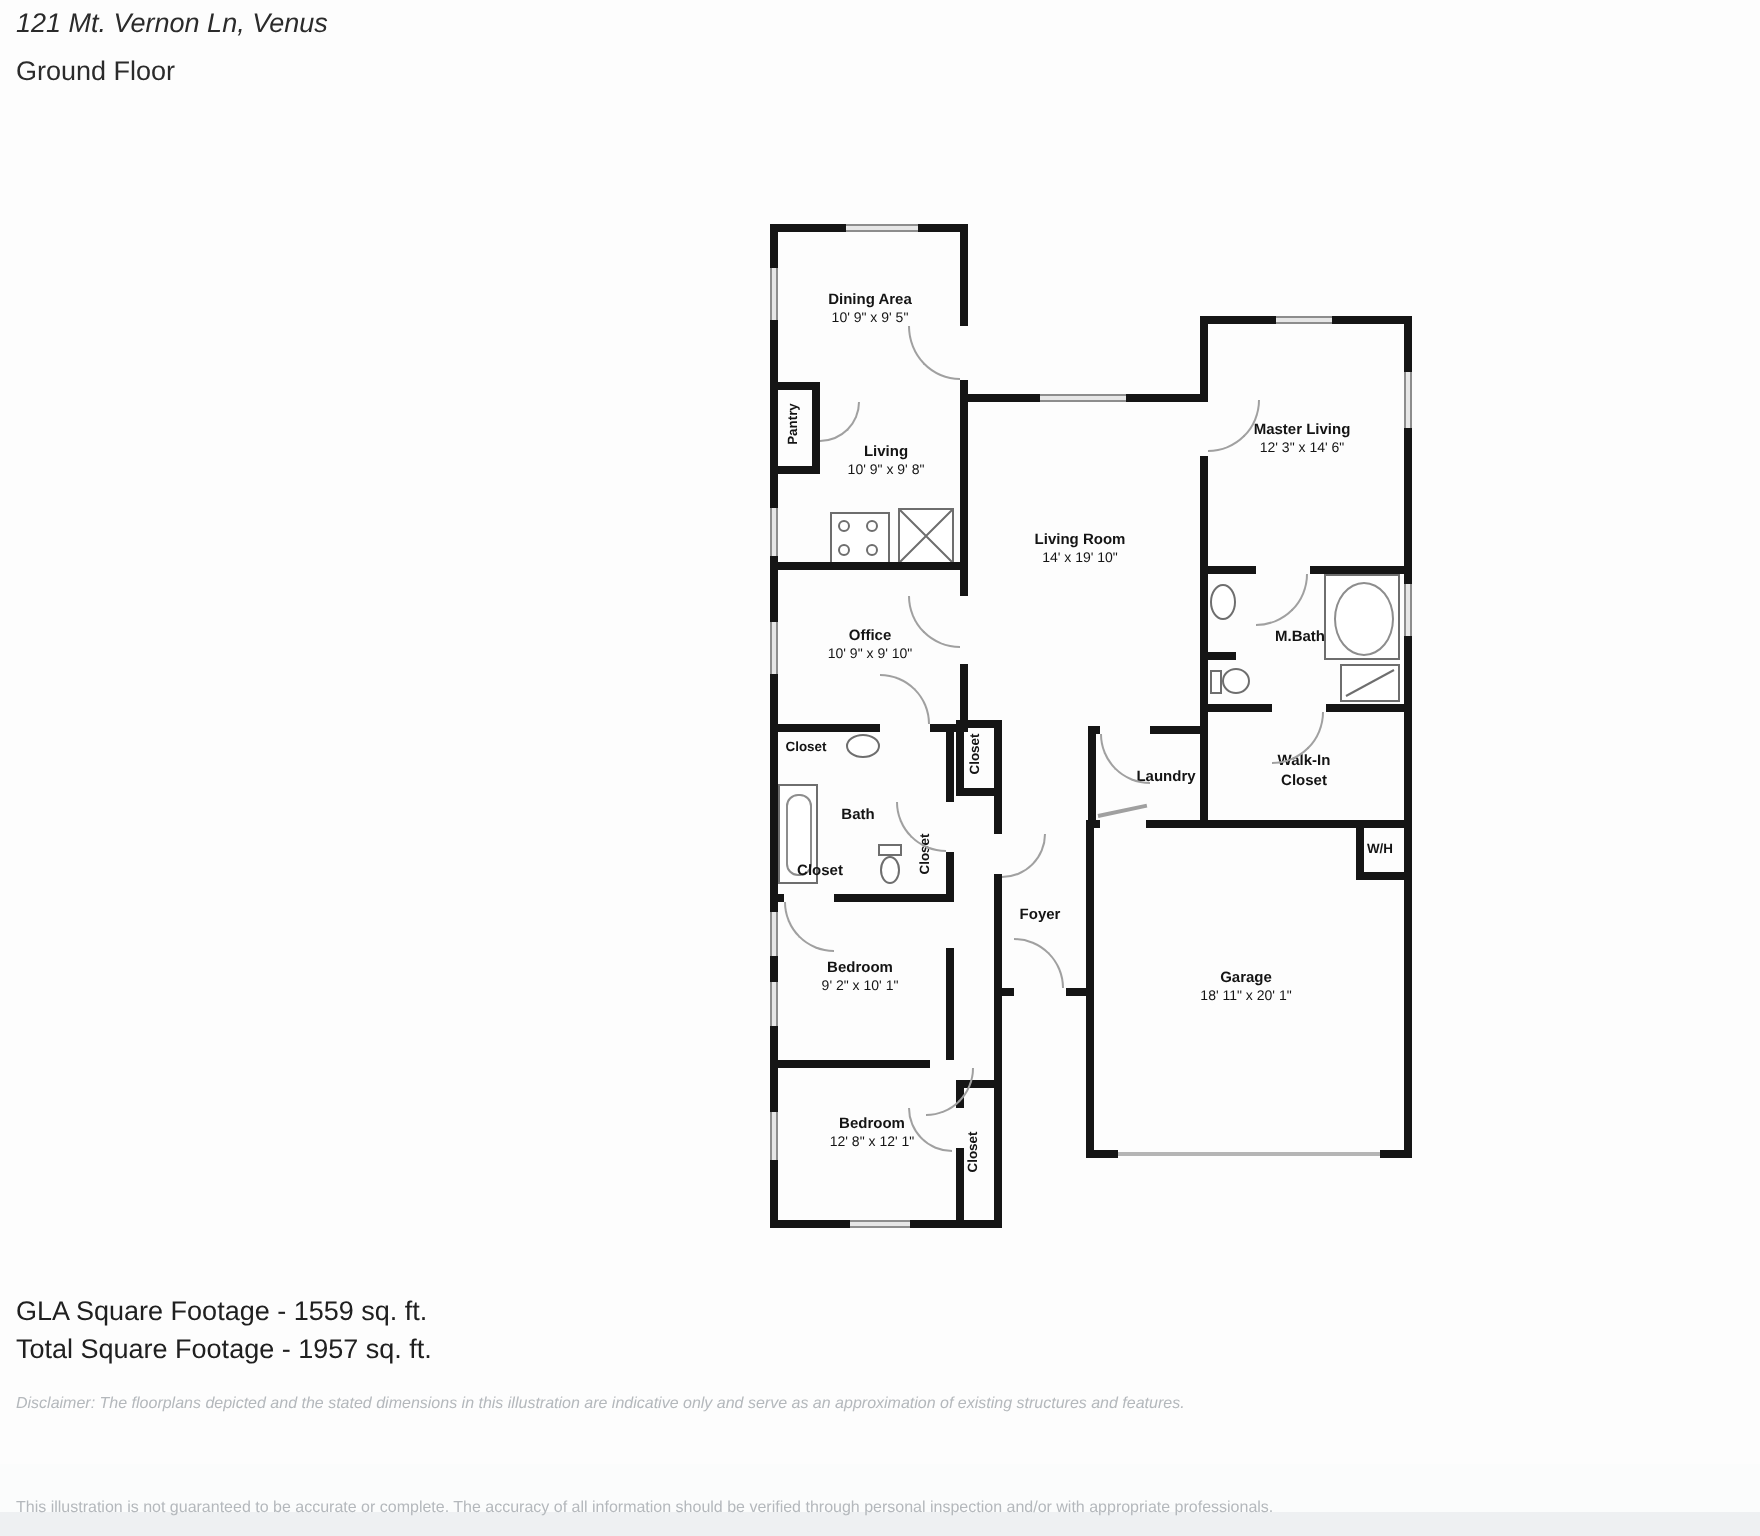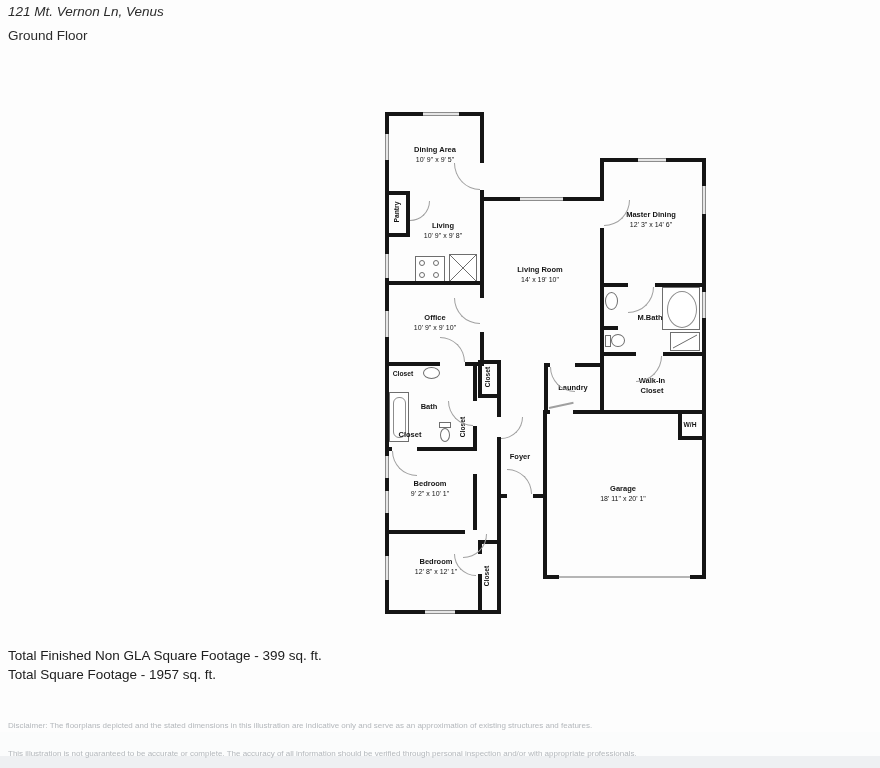--- a/index.html
+++ b/index.html
@@ -41,21 +41,21 @@
   .burner{position:absolute;width:6px;height:6px;border:1px solid #6e6e6e;border-radius:50%;box-sizing:border-box;background:#fff;}
   .dot{position:absolute;width:2px;height:2px;background:#555;border-radius:50%;}
   .fx svg{position:absolute;left:0;top:0;}
 
   
   .sum{position:absolute;left:8px;color:#202020;font-size:13.5px;line-height:19px;}
   #sum-block{top:646px;}
   #disc-band{position:absolute;left:0;top:732px;width:880px;height:24px;background:#fbfcfc;}
   #disc-strip{position:absolute;left:0;top:756px;width:880px;height:12px;background:#eef0f2;}
   .disc{position:absolute;left:8px;color:#b4b8bc;font-size:8px;line-height:12px;white-space:nowrap;}
-  #disc1{top:720px;}
+  #disc1{top:696px;font-style:italic;}
   #disc2{top:748px;}
 </style>
 </head>
 <body>
 
 <div class="hdr" id="hdr-address">121 Mt. Vernon Ln, Venus</div>
 <div class="hdr" id="hdr-floor">Ground Floor</div>
 
 <div id="plan">
 
@@ -107,30 +107,30 @@
     <div class="dm">10' 9" x 9' 8"</div>
   </div>
   <div class="lbl v small" style="left:14px;top:106px;">
     <div class="nm">Pantry</div>
   </div>
   <div class="lbl" style="left:157px;top:168px;">
     <div class="nm">Living Room</div>
     <div class="dm">14' x 19' 10"</div>
   </div>
   <div class="lbl" style="left:268px;top:113px;">
-    <div class="nm">Master Dining</div>
+    <div class="nm">Master Living</div>
     <div class="dm">12' 3" x 14' 6"</div>
   </div>
   <div class="lbl" style="left:267px;top:212px;">
     <div class="nm">M.Bath</div>
   </div>
   <div class="lbl wrap" style="left:269px;top:279px;">
     <div class="nm">Walk-In Closet</div>
   </div>
-  <div class="lbl" style="left:190px;top:282px;">
+  <div class="lbl" style="left:190px;top:282px;padding-left:20px;">
     <div class="nm">Laundry</div>
   </div>
   <div class="lbl small" style="left:307px;top:319px;">
     <div class="nm">W/H</div>
   </div>
   <div class="lbl" style="left:52px;top:216px;">
     <div class="nm">Office</div>
     <div class="dm">10' 9" x 9' 10"</div>
   </div>
   <div class="lbl" style="left:46px;top:301px;text-align:center;">
@@ -240,20 +240,20 @@
     <div class="d bl" style="left: 57px; top: 231px; width: 25px; height: 25px;"></div>
     <div class="d tr" style="left: 65px; top: 295px; width: 25px; height: 25px;"></div>
     <div class="d tr" style="left: 9px; top: 345px; width: 25px; height: 25px;"></div>
     <div class="d tl" style="left: 118px; top: 311px; width: 22px; height: 22px;"></div>
     <div class="d bl" style="left: 124px; top: 363px; width: 25px; height: 25px;"></div>
     <div class="d tl" style="left: 80px; top: 428px; width: 24px; height: 24px;"></div>
     <div class="d tr" style="left: 71px; top: 448px; width: 22px; height: 22px;"></div>
   </div>
 
 <div class="sum" id="sum-block">
-  <div>Total Finished Non GLA Square Footage - 399 sq. ft.</div>
+  <div>GLA Square Footage - 1559 sq. ft.</div>
   <div>Total Square Footage - 1957 sq. ft.</div>
 </div>
 
 <div id="disc-band"></div>
 <div id="disc-strip"></div>
 <div class="disc" id="disc1">Disclaimer: The floorplans depicted and the stated dimensions in this illustration are indicative only and serve as an approximation of existing structures and features.</div>
 <div class="disc" id="disc2">This illustration is not guaranteed to be accurate or complete. The accuracy of all information should be verified through personal inspection and/or with appropriate professionals.</div>
 
 </body></html>

